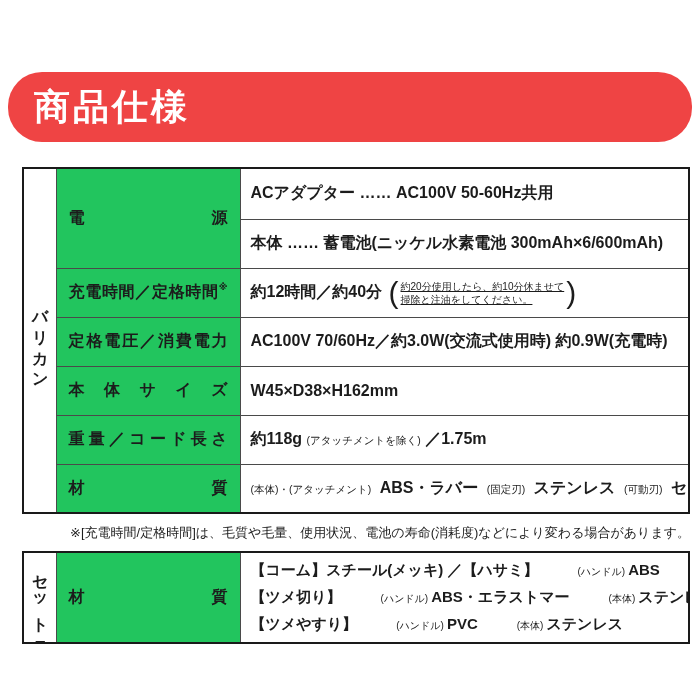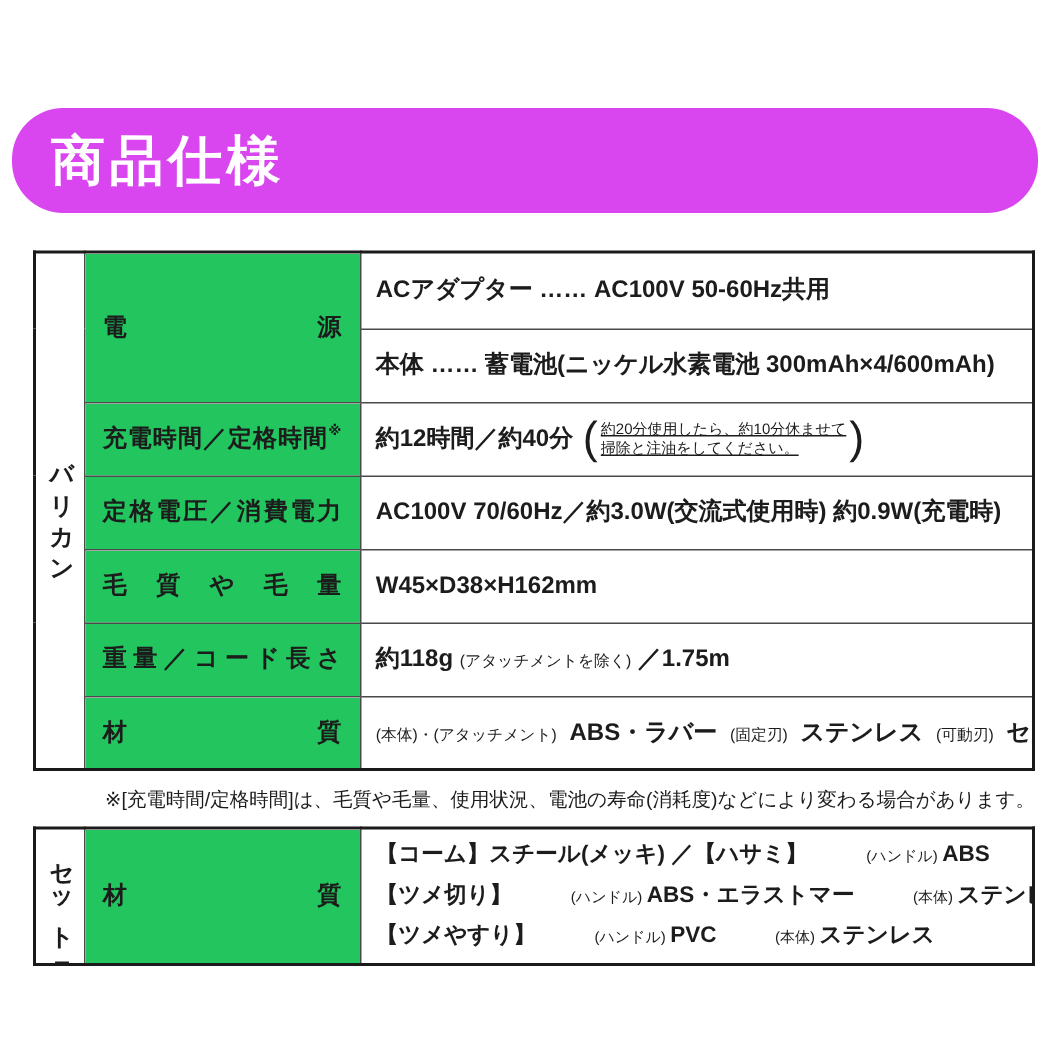--- a/index.html
+++ b/index.html
@@ -10,21 +10,21 @@
     position: relative;
     font-family: "Liberation Sans", "DejaVu Sans", sans-serif;
     color: #1c1c1c;
     overflow: hidden;
   }
 
   
   .banner {
     position: absolute; left: 8px; top: 72px;
     width: 684px; height: 70px;
-    background: #d946ef;
+    background: #ef4444;
     border-radius: 34px;
     display: flex; align-items: center;
     padding-left: 26px;
   }
   .banner-title {
     color: #ffffff; font-size: 36px; font-weight: bold;
     letter-spacing: 3px; line-height: 1;
   }
 
   
@@ -117,21 +117,21 @@
       <tr class="r1">
     <td class="cell-group" rowspan="7">
       <div class="v-text">バリカン</div>
     </td>
     <td class="cell-label" rowspan="2">
       <span>電源</span>
     </td>
     <td class="cell-value">ACアダプター …… AC100V 50-60Hz共用</td>
   </tr>
   <tr>
-    <td class="cell-value">本体 …… 蓄電池(ニッケル水素電池 300mAh×4/600mAh)</td>
+    <td class="cell-value">本体 …… 蓄電池(ニッケル水素電池 300mAh×6/600mAh)</td>
   </tr>
   <tr>
     <td class="cell-label">
       <span>充電時間／定格時間</span><sup class="note-mark">※</sup>
     </td>
     <td class="cell-value">
       <span>約12時間／約40分</span>
       <span class="paren">
         <span class="paren-glyph">(</span>
         <span class="paren-lines">
@@ -143,21 +143,21 @@
     </td>
   </tr>
   <tr>
     <td class="cell-label">
       <span>定格電圧／消費電力</span>
     </td>
     <td class="cell-value">AC100V 70/60Hz／約3.0W(交流式使用時) 約0.9W(充電時)</td>
   </tr>
   <tr>
     <td class="cell-label">
-      <span>毛質や毛量</span>
+      <span>本体サイズ</span>
     </td>
     <td class="cell-value">W45×D38×H162mm</td>
   </tr>
   <tr>
     <td class="cell-label">
       <span>重量／コード長さ</span>
     </td>
     <td class="cell-value">
       <span>約118g</span>
       <span class="sm">(アタッチメントを除く)</span>

